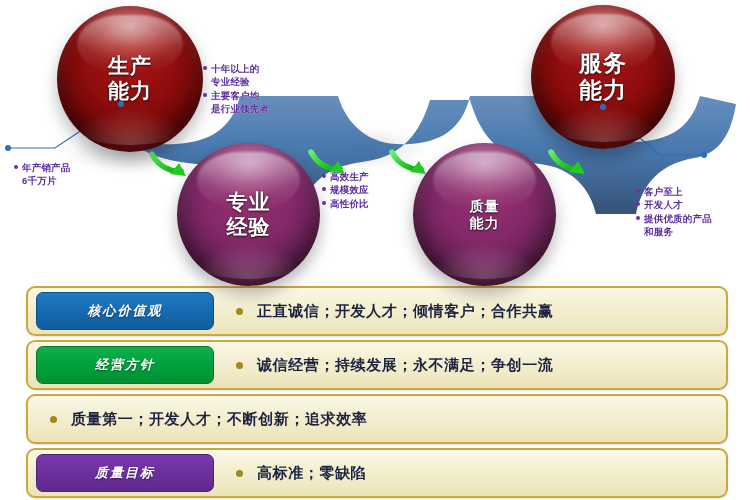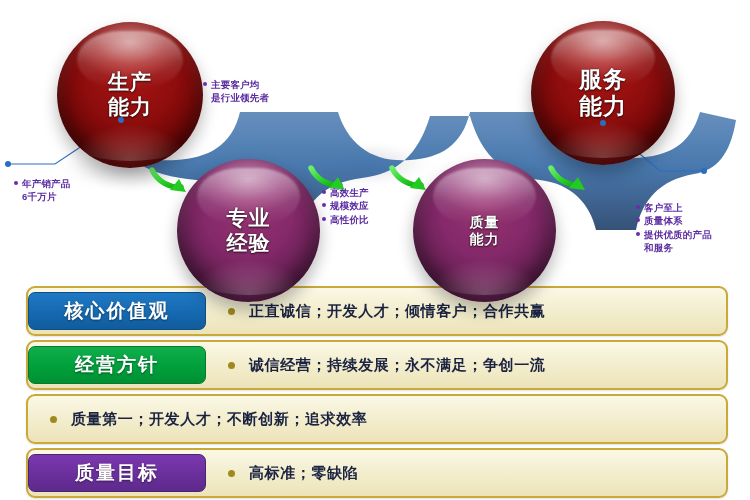--- a/index.html
+++ b/index.html
@@ -6,21 +6,21 @@
   body{
     width:750px;height:500px;
     background:#ffffff;
     font-family:"Liberation Sans","DejaVu Sans",sans-serif;
     overflow:hidden;
     position:relative;
   }
   #root{position:relative;width:750px;height:500px;}
 
   
-  #diagram{position:absolute;left:0;top:16px;width:750px;height:278px;}
+  #diagram{position:absolute;left:0;top:0;width:750px;height:278px;}
   #weblayer{position:absolute;left:0;top:0;width:750px;height:278px;}
 
   .sphere{
     position:absolute;
     border-radius:50%;
     display:flex;align-items:center;justify-content:center;
     text-align:center;
     color:#ffffff;
     font-weight:bold;
     line-height:1.18;
@@ -81,26 +81,28 @@
   #rows{position:absolute;left:0;top:278px;width:750px;height:222px;}
   .row{
     position:absolute;left:26px;width:698px;height:46px;
     background:linear-gradient(180deg,#fbf8e6 0%, #f3eecf 48%, #ece3b8 100%);
     border:2px solid #c9a93a;
     border-radius:9px;
     box-shadow:0 1px 2px rgba(0,0,0,.12);
     display:flex;align-items:center;
   }
   .tag{
+    margin-left:8px;
     width:176px;height:36px;
     border-radius:7px;
     display:flex;align-items:center;justify-content:center;
-    color:#ffffff;font-weight:bold;font-size:19px;letter-spacing:2px;
+    color:#ffffff;font-weight:bold;font-size:13px;letter-spacing:2px;
     text-shadow:0 1px 2px rgba(0,0,0,.45);
     flex:none;
+    font-style:italic;
   }
   .tag.blue  {background:linear-gradient(180deg,#1f79c4 0%, #1569b0 55%, #115c9c 100%);border:1px solid #0e4e86;}
   .tag.green {background:linear-gradient(180deg,#11ad4c 0%, #00a03c 55%, #008f33 100%);border:1px solid #067a2c;}
   .tag.red   {background:linear-gradient(180deg,#ff1414 0%, #f60000 55%, #e30000 100%);border:1px solid #c00000;}
   .tag.purple{background:linear-gradient(180deg,#7b38ae 0%, #6a2f9c 55%, #5d2a8b 100%);border:1px solid #4c2273;}
 
   .bullet{
     width:7px;height:7px;border-radius:50%;background:#9e8a1d;
     margin-left:22px;margin-right:14px;flex:none;
   }
@@ -213,34 +215,36 @@
     <div class="dot" style="left:5px;top:145px;"></div>
     <div class="dot" style="left:600px;top:104px;"></div>
     <div class="dot" style="left:701px;top:152px;"></div>
 
     <div class="note" style="left:14px;top:161px;width:120px;">
       <div class="li">年产销产品
 6千万片</div>
     </div>
 
     <div class="note" style="left:203px;top:62px;width:108px;">
+      <div class="li">十年以上的
+专业经验</div>
       <div class="li">主要客户均
 是行业领先者</div>
     </div>
 
     <div class="note" style="left:322px;top:170px;width:84px;">
       <div class="li">高效生产</div>
       <div class="li">规模效应</div>
       <div class="li">高性价比</div>
     </div>
 
 
     <div class="note" style="left:636px;top:161px;width:112px;margin-top:24px;">
       <div class="li">客户至上</div>
-      <div class="li">质量体系</div>
+      <div class="li">开发人才</div>
       <div class="li">提供优质的产品
 和服务</div>
     </div>
   </div>
 
   <div id="rows">
 
     <div class="row" style="top:8px;">
       <div class="tag blue">核心价值观</div>
       <div class="bullet"></div>

